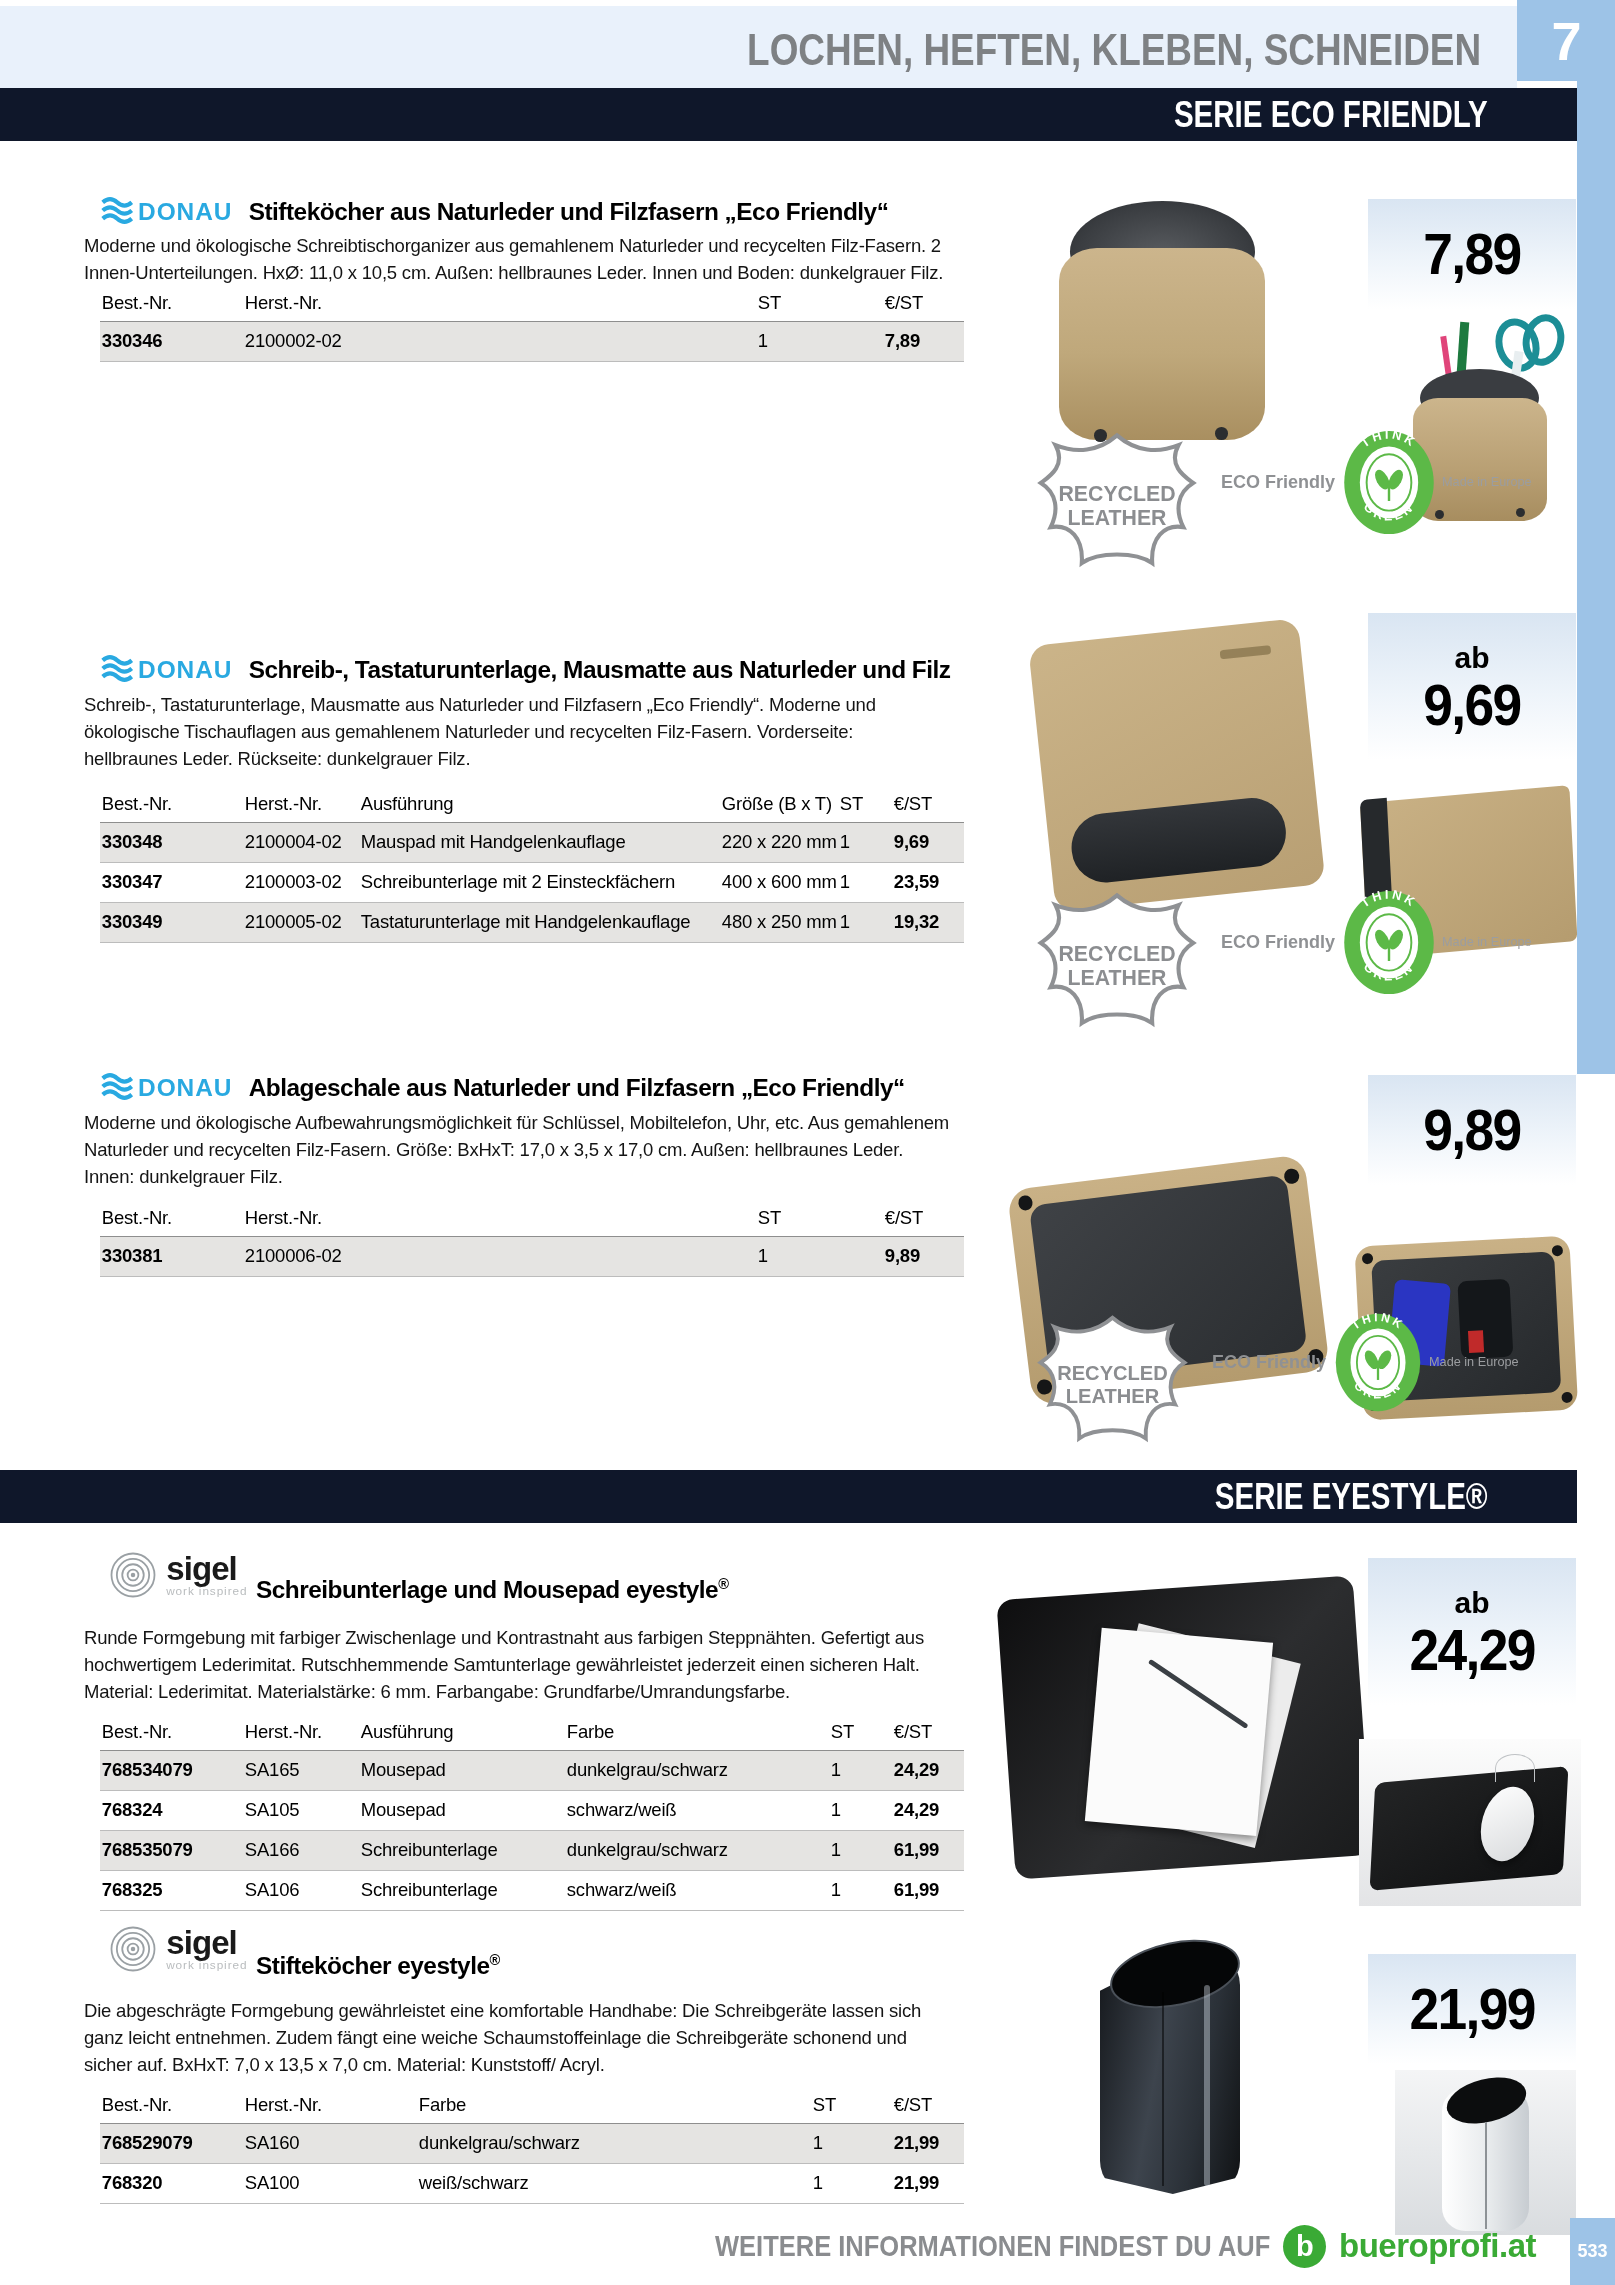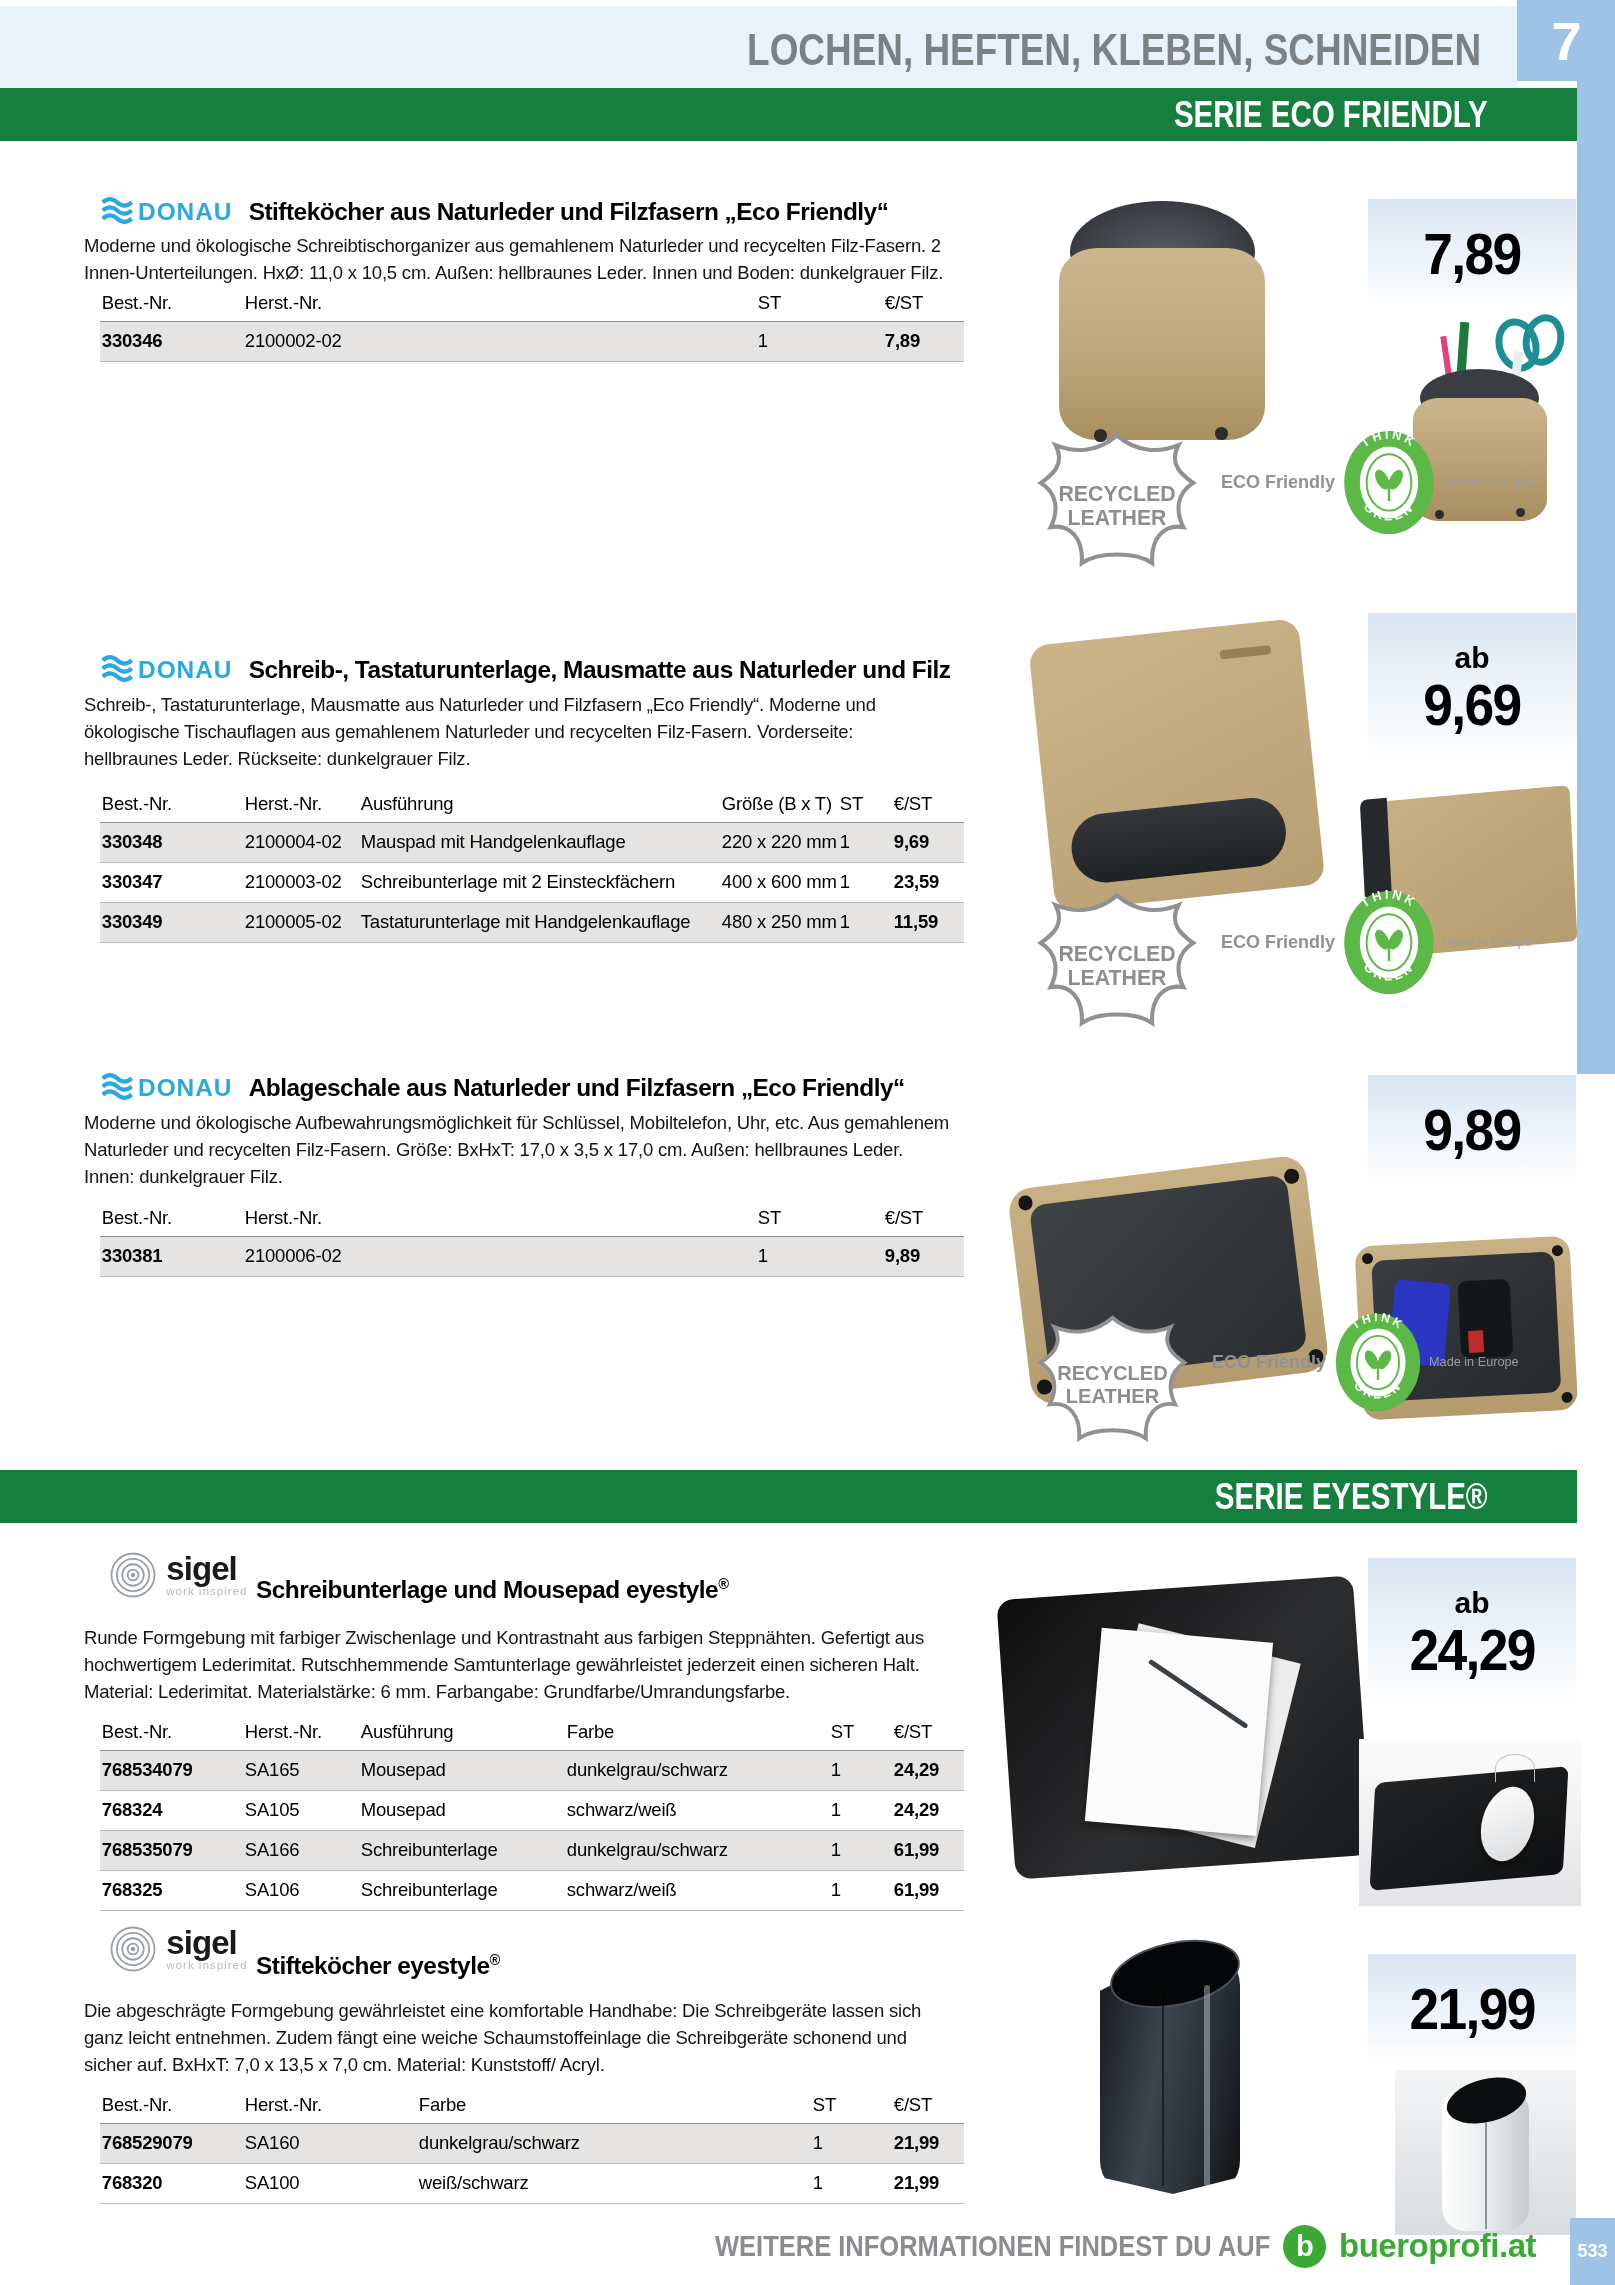--- a/index.html
+++ b/index.html
@@ -8,21 +8,21 @@
   .abs{position:absolute;}
 
   
   .header-band{position:absolute;left:0;top:6.3px;width:1517px;height:88px;background:#e9f1fb;
                display:flex;align-items:center;justify-content:flex-end;padding-right:36px;box-sizing:border-box;}
   .header-title{font-size:45px;font-weight:700;color:#7e8184;letter-spacing:0;
                 transform:scaleX(.82);transform-origin:right center;white-space:nowrap;}
   .chapter-tab{position:absolute;left:1517px;top:0;width:99px;height:81px;background:#9dc3e7;
                display:flex;align-items:center;justify-content:center;color:#fff;font-size:54px;font-weight:700;}
   .side-strip{position:absolute;left:1577px;top:81px;width:39px;height:993px;background:#9dc3e7;}
-  .banner{position:absolute;left:0;width:1577px;height:53px;background:#15803d;color:#fff;
+  .banner{position:absolute;left:0;width:1577px;height:53px;background:#0f172a;color:#fff;
           display:flex;align-items:center;justify-content:flex-end;padding-right:89px;box-sizing:border-box;}
   .banner span{font-size:36px;font-weight:700;transform:scaleX(.82);transform-origin:right center;white-space:nowrap;}
 
   
   .brandrow{position:absolute;left:100px;display:flex;align-items:flex-end;gap:12.7px;}
   .ptitle{margin:0;font-size:24.4px;font-weight:700;letter-spacing:-0.5px;color:#000;white-space:nowrap;}
   .ptitle sup{font-size:60%;}
   .desc{position:absolute;left:84px;width:866px;font-size:18.5px;line-height:27px;letter-spacing:-0.2px;color:#141414;}
   .ptable{position:absolute;left:100px;width:864px;}
   table.cat{width:100%;border-collapse:collapse;table-layout:fixed;font-size:18.5px;letter-spacing:-0.2px;color:#000;}
@@ -219,21 +219,21 @@
               <td>400 x 600 mm</td>
               <td>1</td>
               <td>23,59</td>
             </tr>
             <tr>
               <td>330349</td>
               <td>2100005-02</td>
               <td>Tastaturunterlage mit Handgelenkauflage</td>
               <td>480 x 250 mm</td>
               <td>1</td>
-              <td>11,59</td>
+              <td>19,32</td>
             </tr>
           </tbody>
       </table>
     </div>
     <div class="pricebox" style="top:613px;height:147px">
       <div class="price-ab">ab</div>
       <div class="price-val">9,69</div>
     </div>
 
     <div class="photo" style="left:1042px;top:631px;width:280px;height:280px;transform:rotate(-6deg)">

